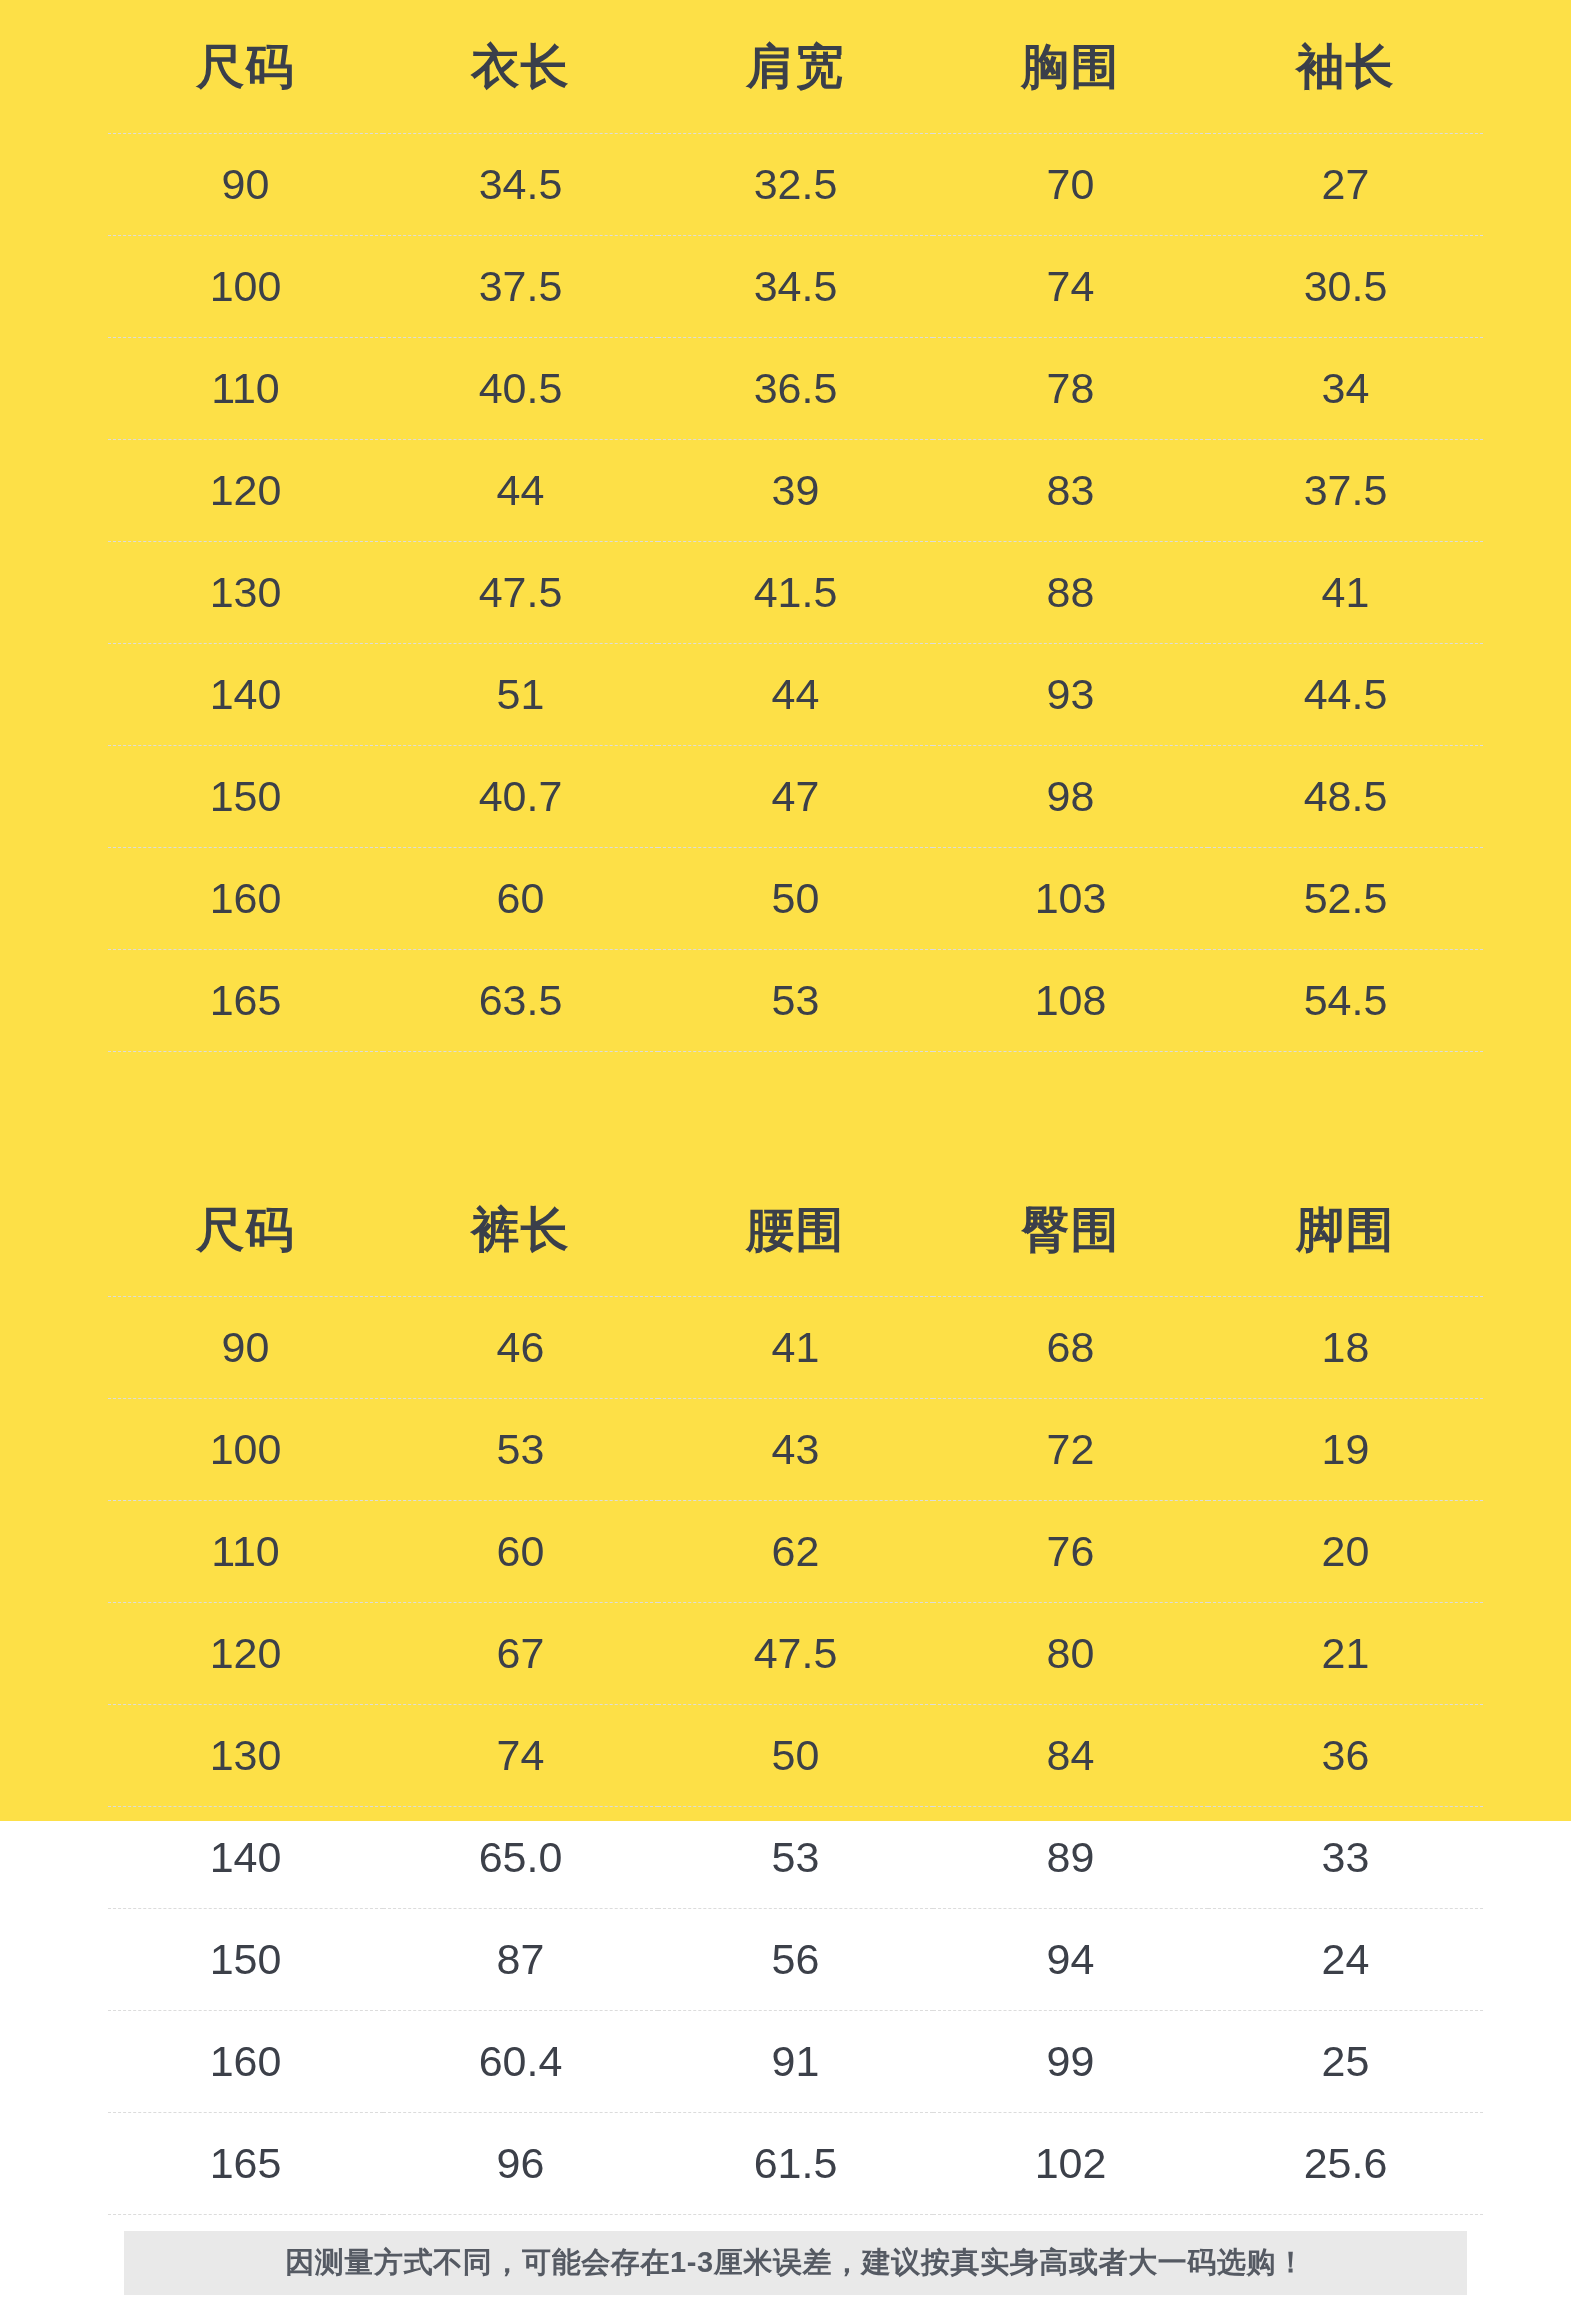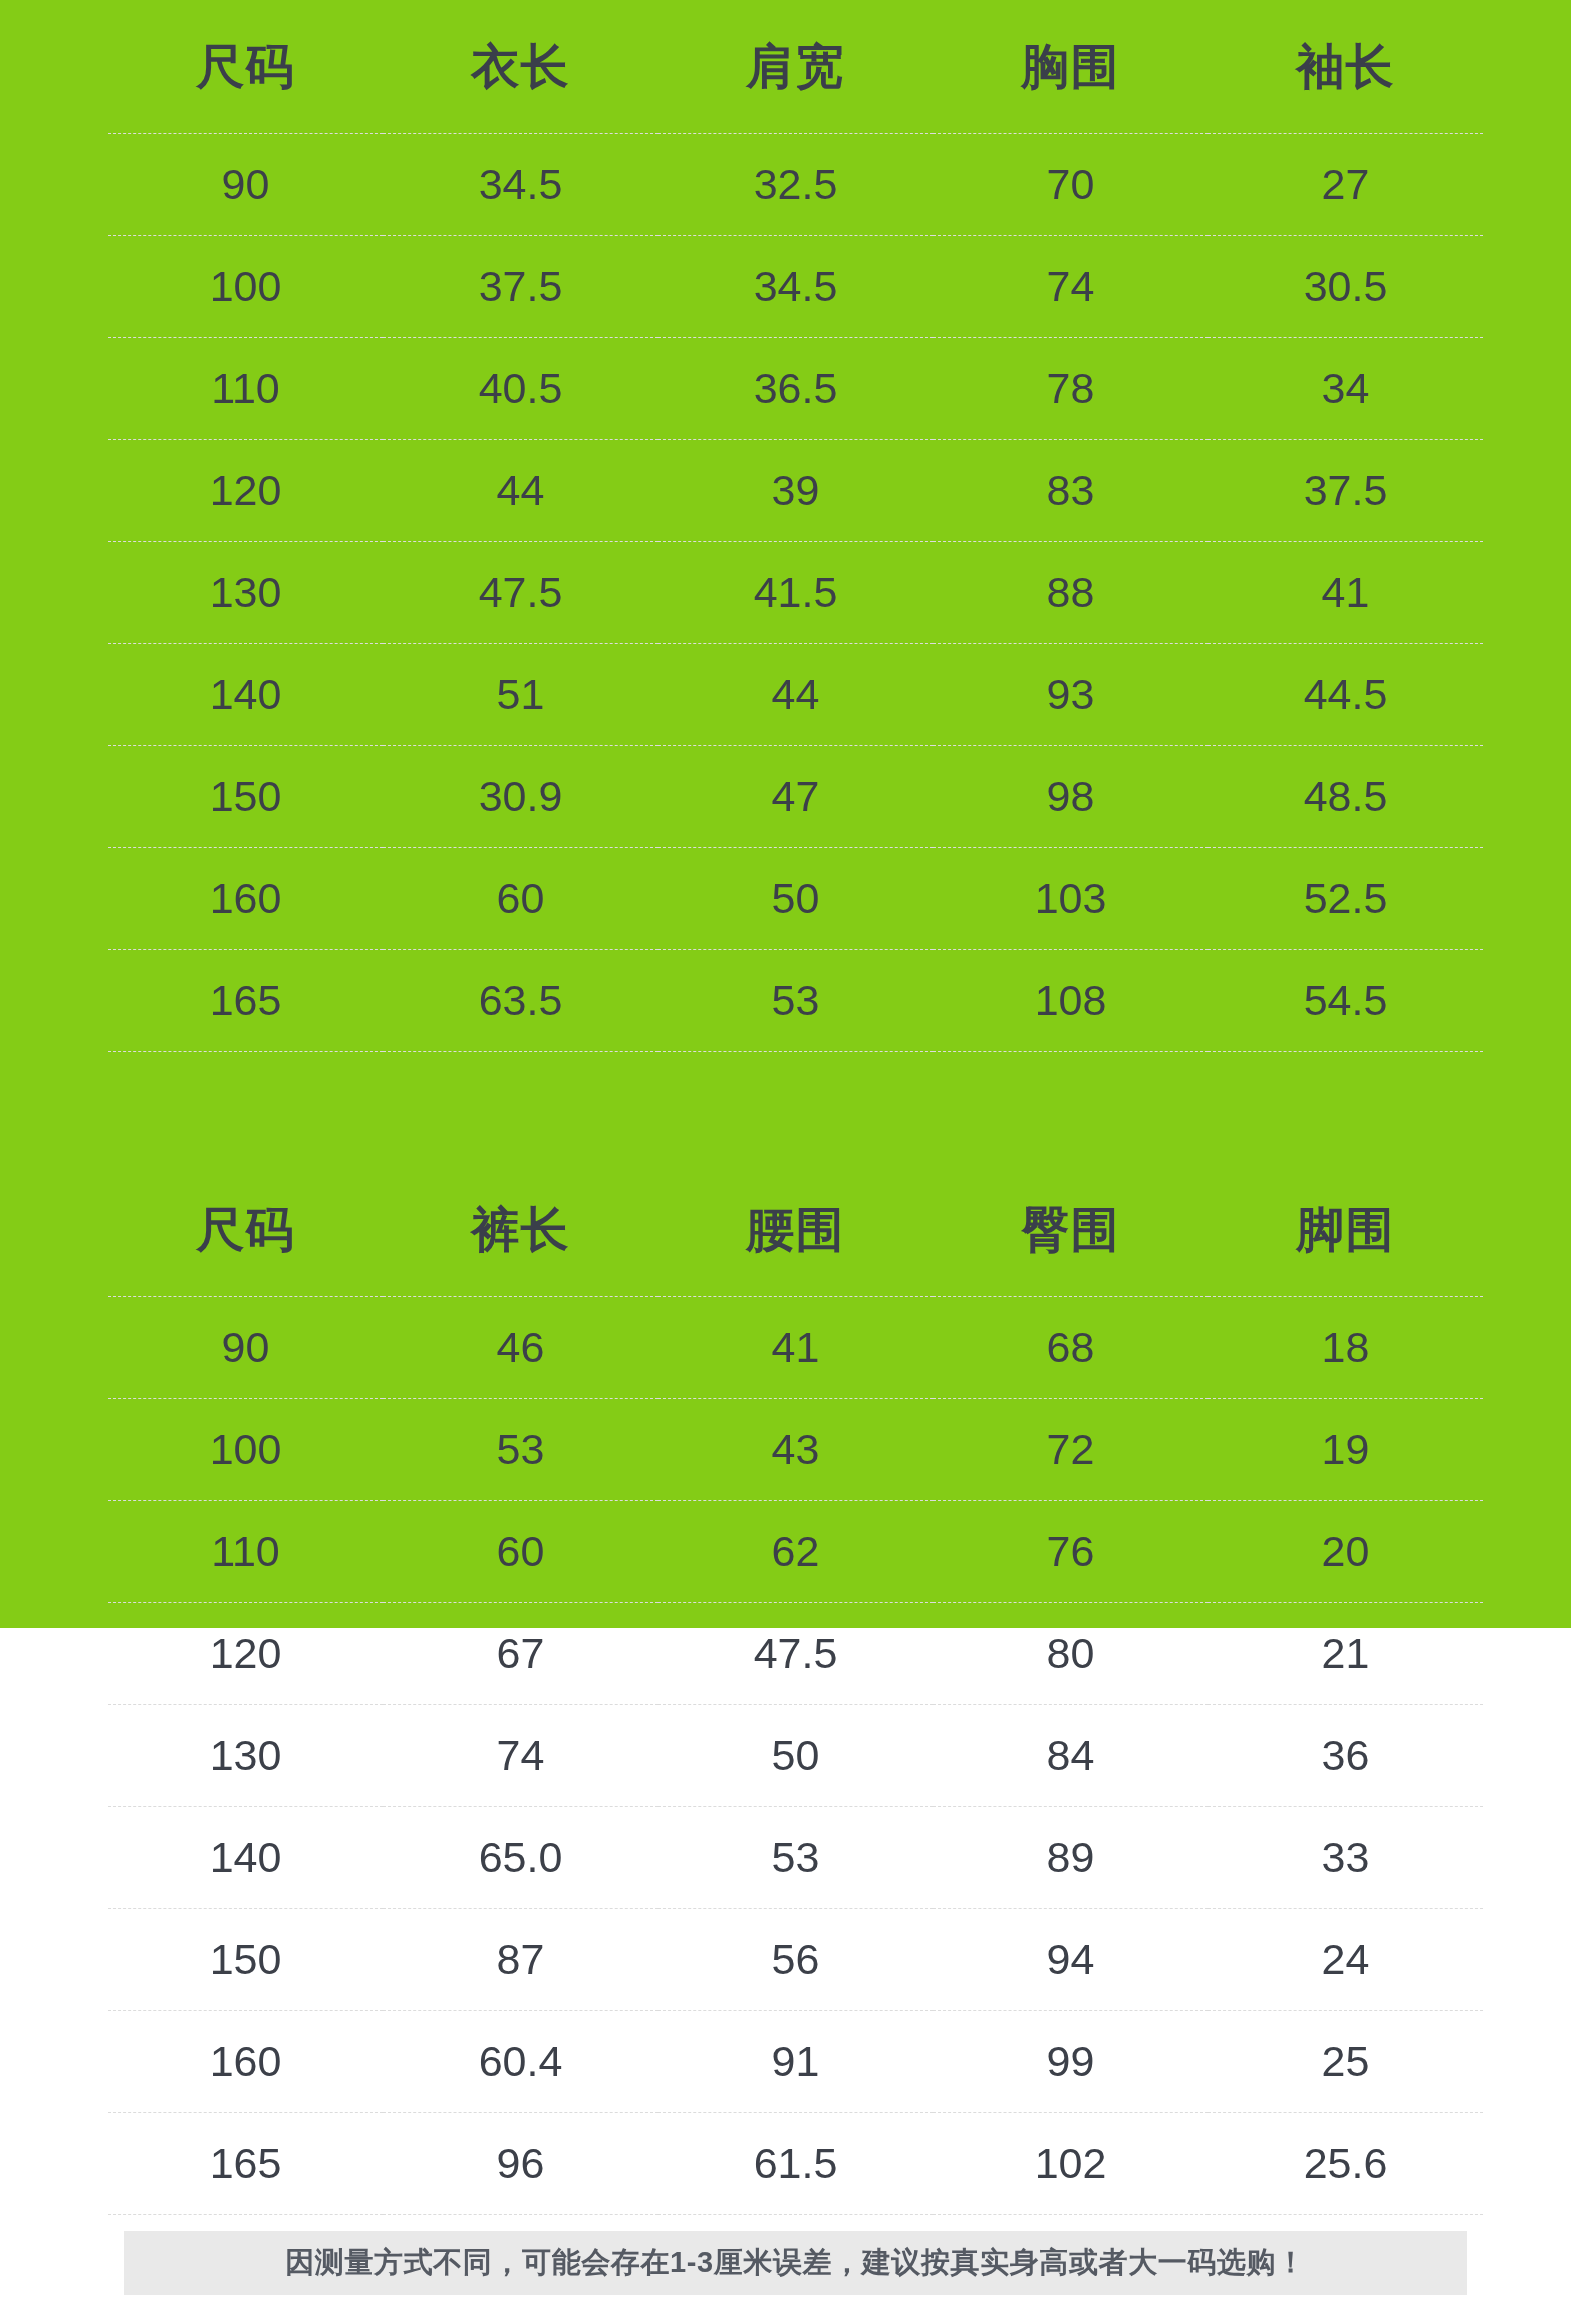--- a/index.html
+++ b/index.html
@@ -12,22 +12,22 @@
     width: 1571px;
     height: 2319px;
     font-family: "Liberation Sans", "DejaVu Sans", sans-serif;
     color: #3c4049;
     overflow: hidden;
   }
 
   .page {
     position: relative;
     width: 1571px;
-    height: 1628px;
-    background: #84cc16;
+    height: 1821px;
+    background: #fde047;
     box-sizing: border-box;
   }
 
   .tables-wrap {
     position: absolute;
     left: 108px;
     top: 0;
     width: 1375px;
   }
 
@@ -155,21 +155,21 @@
         </tr>
         <tr>
           <td>140</td>
           <td>51</td>
           <td>44</td>
           <td>93</td>
           <td>44.5</td>
         </tr>
         <tr>
           <td>150</td>
-          <td>30.9</td>
+          <td>40.7</td>
           <td>47</td>
           <td>98</td>
           <td>48.5</td>
         </tr>
         <tr>
           <td>160</td>
           <td>60</td>
           <td>50</td>
           <td>103</td>
           <td>52.5</td>

